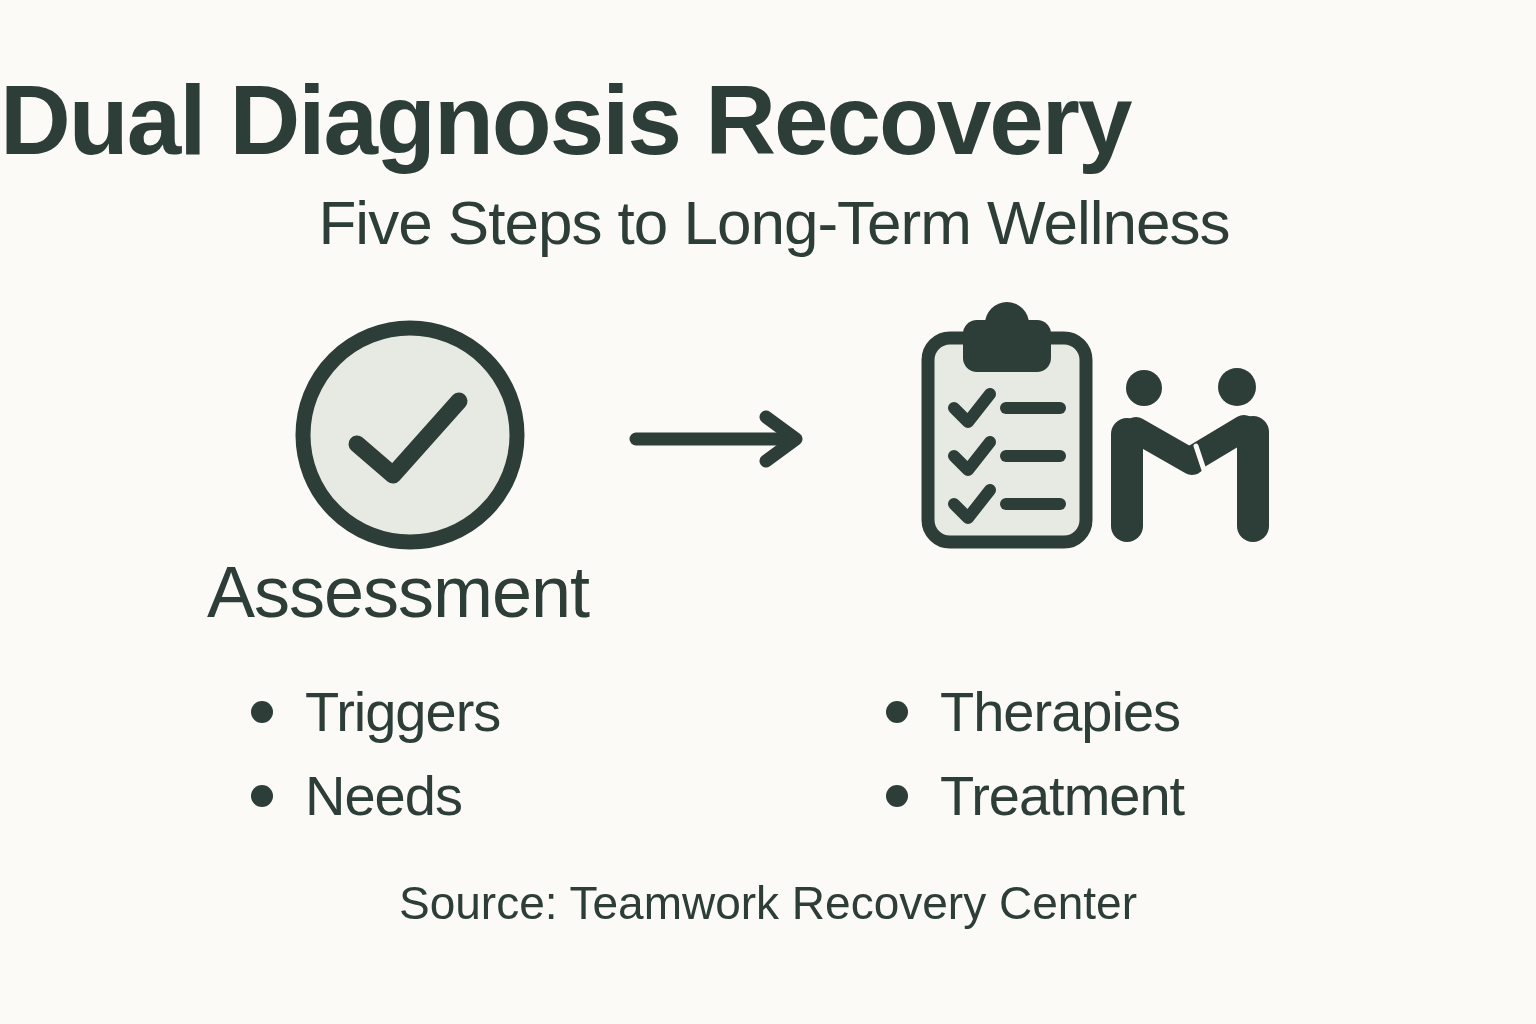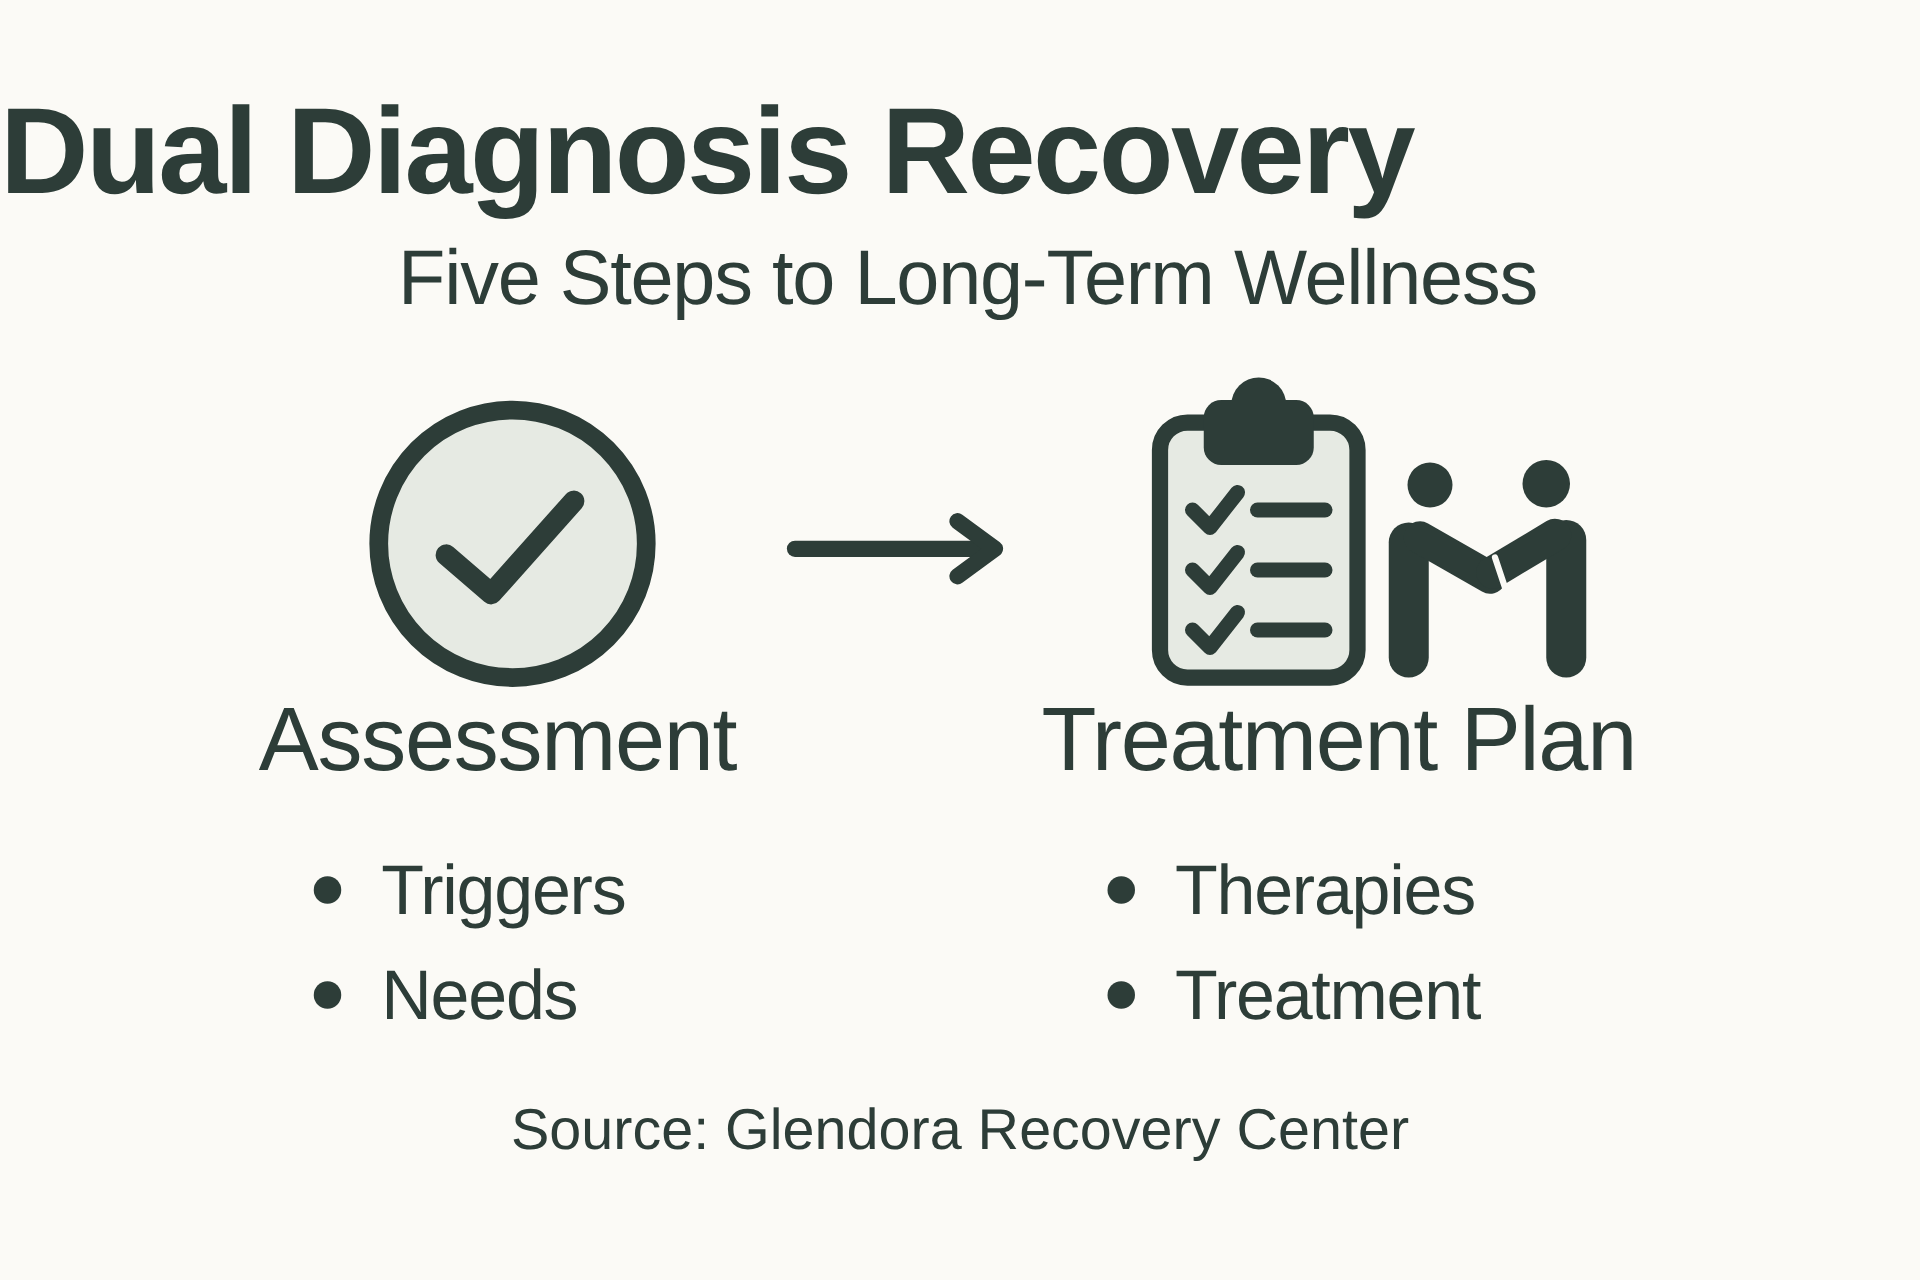--- a/index.html
+++ b/index.html
@@ -106,21 +106,20 @@
     <circle class="f-ink" cx="40" cy="20" r="18"></circle>
     <circle class="f-ink" cx="133" cy="19" r="19"></circle>
     <path class="f-none s-ink" d="M23 158 L23 66" stroke-width="32" stroke-linecap="round"></path>
     <path class="f-none s-ink" d="M32 62 L88 94" stroke-width="26" stroke-linecap="round"></path>
     <path class="f-none s-ink" d="M149 158 L149 64" stroke-width="32" stroke-linecap="round"></path>
     <path class="f-none s-ink" d="M140 60 L90 90" stroke-width="26" stroke-linecap="round"></path>
     <path class="f-none s-bg" d="M92 78 L100 102" stroke-width="5" stroke-linecap="round"></path>
   </svg>
 
   <div class="step-label label-left">Assessment</div>
-  <div class="step-label label-right">Treatment Plan</div>
 
   <ul class="bullet-list list-left">
     <li>
       <span class="dot"></span>
       <span class="bullet-text">Triggers</span>
     </li>
     <li>
       <span class="dot"></span>
       <span class="bullet-text">Needs</span>
     </li>
@@ -130,15 +129,15 @@
     <li>
       <span class="dot"></span>
       <span class="bullet-text">Therapies</span>
     </li>
     <li>
       <span class="dot"></span>
       <span class="bullet-text">Treatment</span>
     </li>
   </ul>
 
-  <div class="source">Source: Glendora Recovery Center</div>
+  <div class="source">Source: Teamwork Recovery Center</div>
 
 </div>
 
 </body></html>

